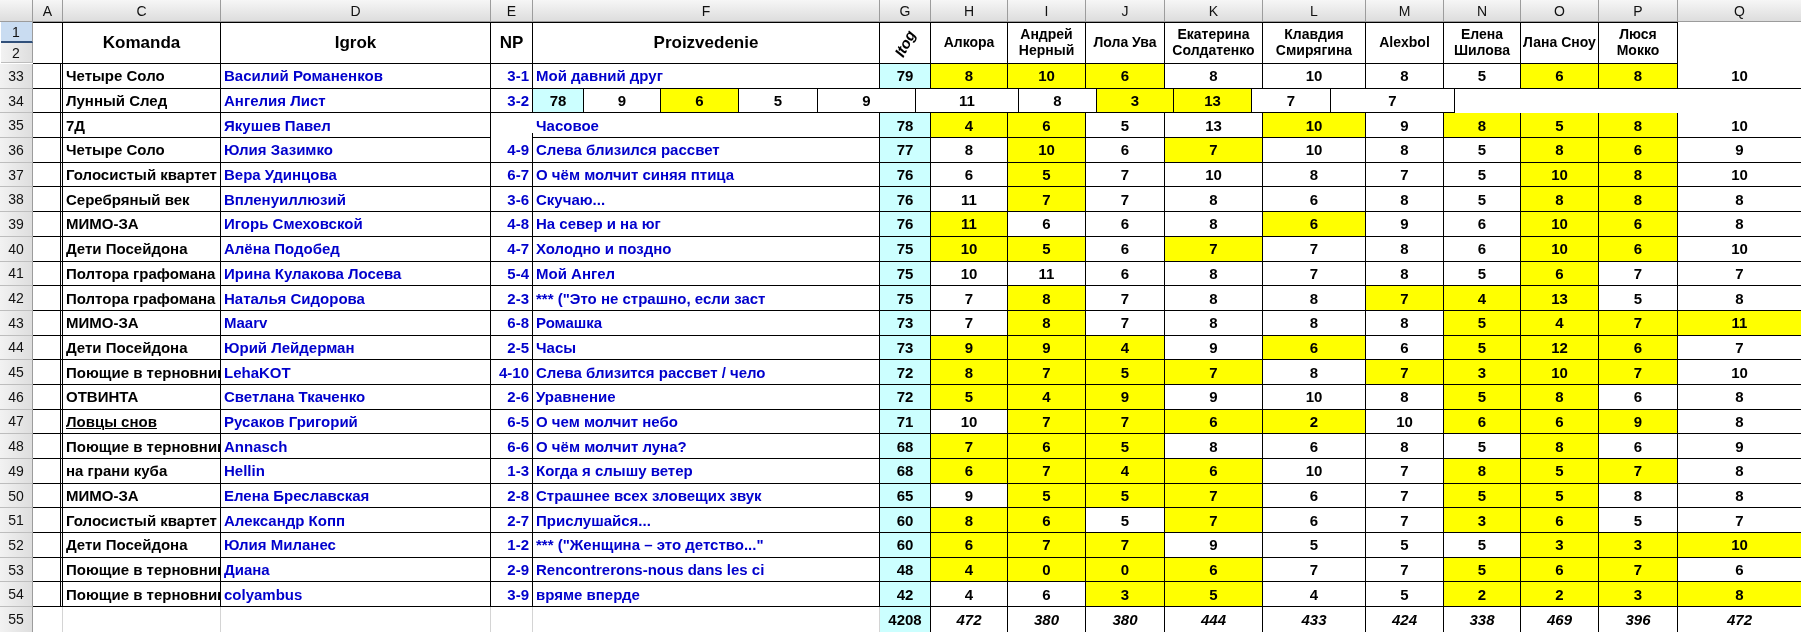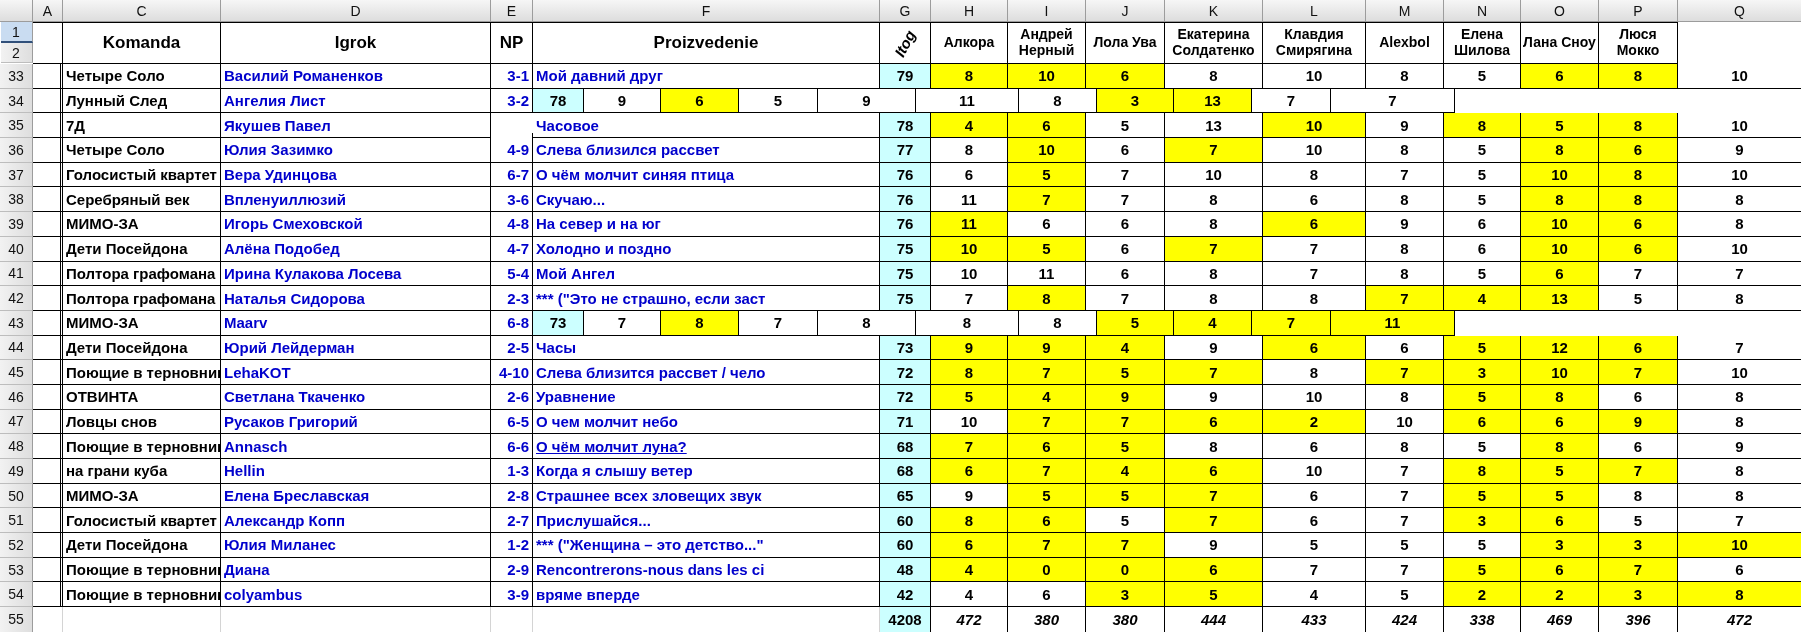--- a/index.html
+++ b/index.html
@@ -280,20 +280,21 @@
         <div class="cell d t-score ylw" style="width: 78px; height: 24.7px;">13</div>
         <div class="cell d t-score" style="width: 79px; height: 24.7px;">5</div>
         <div class="cell d t-score" style="width: 124px; height: 24.7px;">8</div>
       </div>
       <div class="row" style="height: 24.7px;">
         <div class="cell gut" style="width: 33px; height: 24.7px;">43</div>
         <div class="cell d acell freeze" style="width: 30px; height: 24.7px;"></div>
         <div class="cell d t-team" style="width: 158px; height: 24.7px;">МИМО-ЗА</div>
         <div class="cell d t-blue" style="width: 270px; height: 24.7px;">Maarv</div>
         <div class="cell d t-np" style="width: 42px; height: 24.7px;">6-8</div>
+        <div class="cell d t-blue" style="width: 347px; height: 24.7px;">Ромашка</div>
         <div class="cell d t-itog" style="width: 51px; height: 24.7px;">73</div>
         <div class="cell d t-score" style="width: 77px; height: 24.7px;">7</div>
         <div class="cell d t-score ylw" style="width: 78px; height: 24.7px;">8</div>
         <div class="cell d t-score" style="width: 79px; height: 24.7px;">7</div>
         <div class="cell d t-score" style="width: 98px; height: 24.7px;">8</div>
         <div class="cell d t-score" style="width: 103px; height: 24.7px;">8</div>
         <div class="cell d t-score" style="width: 78px; height: 24.7px;">8</div>
         <div class="cell d t-score ylw" style="width: 77px; height: 24.7px;">5</div>
         <div class="cell d t-score ylw" style="width: 78px; height: 24.7px;">4</div>
         <div class="cell d t-score ylw" style="width: 79px; height: 24.7px;">7</div>
@@ -352,21 +353,21 @@
         <div class="cell d t-score" style="width: 103px; height: 24.7px;">10</div>
         <div class="cell d t-score" style="width: 78px; height: 24.7px;">8</div>
         <div class="cell d t-score ylw" style="width: 77px; height: 24.7px;">5</div>
         <div class="cell d t-score ylw" style="width: 78px; height: 24.7px;">8</div>
         <div class="cell d t-score" style="width: 79px; height: 24.7px;">6</div>
         <div class="cell d t-score" style="width: 124px; height: 24.7px;">8</div>
       </div>
       <div class="row" style="height: 24.7px;">
         <div class="cell gut" style="width: 33px; height: 24.7px;">47</div>
         <div class="cell d acell freeze" style="width: 30px; height: 24.7px;"></div>
-        <div class="cell d t-team" style="width: 158px; height: 24.7px;">Ловцы снов</div>
+        <div class="cell d t-team" style="width: 158px; height: 24.7px; text-decoration: underline;">Ловцы снов</div>
         <div class="cell d t-blue" style="width: 270px; height: 24.7px;">Русаков Григорий</div>
         <div class="cell d t-np" style="width: 42px; height: 24.7px;">6-5</div>
         <div class="cell d t-blue" style="width: 347px; height: 24.7px;">О чем молчит небо</div>
         <div class="cell d t-itog" style="width: 51px; height: 24.7px;">71</div>
         <div class="cell d t-score" style="width: 77px; height: 24.7px;">10</div>
         <div class="cell d t-score ylw" style="width: 78px; height: 24.7px;">7</div>
         <div class="cell d t-score ylw" style="width: 79px; height: 24.7px;">7</div>
         <div class="cell d t-score ylw" style="width: 98px; height: 24.7px;">6</div>
         <div class="cell d t-score ylw" style="width: 103px; height: 24.7px;">2</div>
         <div class="cell d t-score" style="width: 78px; height: 24.7px;">10</div>
@@ -374,21 +375,21 @@
         <div class="cell d t-score ylw" style="width: 78px; height: 24.7px;">6</div>
         <div class="cell d t-score ylw" style="width: 79px; height: 24.7px;">9</div>
         <div class="cell d t-score" style="width: 124px; height: 24.7px;">8</div>
       </div>
       <div class="row" style="height: 24.7px;">
         <div class="cell gut" style="width: 33px; height: 24.7px;">48</div>
         <div class="cell d acell freeze" style="width: 30px; height: 24.7px;"></div>
         <div class="cell d t-team" style="width: 158px; height: 24.7px;">Поющие в терновнике</div>
         <div class="cell d t-blue" style="width: 270px; height: 24.7px;">Annasch</div>
         <div class="cell d t-np" style="width: 42px; height: 24.7px;">6-6</div>
-        <div class="cell d t-blue" style="width: 347px; height: 24.7px; text-decoration: underline;">О чём молчит луна?</div>
+        <div class="cell d t-blue" style="width: 347px; height: 24.7px;">О чём молчит луна?</div>
         <div class="cell d t-itog" style="width: 51px; height: 24.7px;">68</div>
         <div class="cell d t-score ylw" style="width: 77px; height: 24.7px;">7</div>
         <div class="cell d t-score ylw" style="width: 78px; height: 24.7px;">6</div>
         <div class="cell d t-score ylw" style="width: 79px; height: 24.7px;">5</div>
         <div class="cell d t-score" style="width: 98px; height: 24.7px;">8</div>
         <div class="cell d t-score" style="width: 103px; height: 24.7px;">6</div>
         <div class="cell d t-score" style="width: 78px; height: 24.7px;">8</div>
         <div class="cell d t-score" style="width: 77px; height: 24.7px;">5</div>
         <div class="cell d t-score ylw" style="width: 78px; height: 24.7px;">8</div>
         <div class="cell d t-score" style="width: 79px; height: 24.7px;">6</div>

